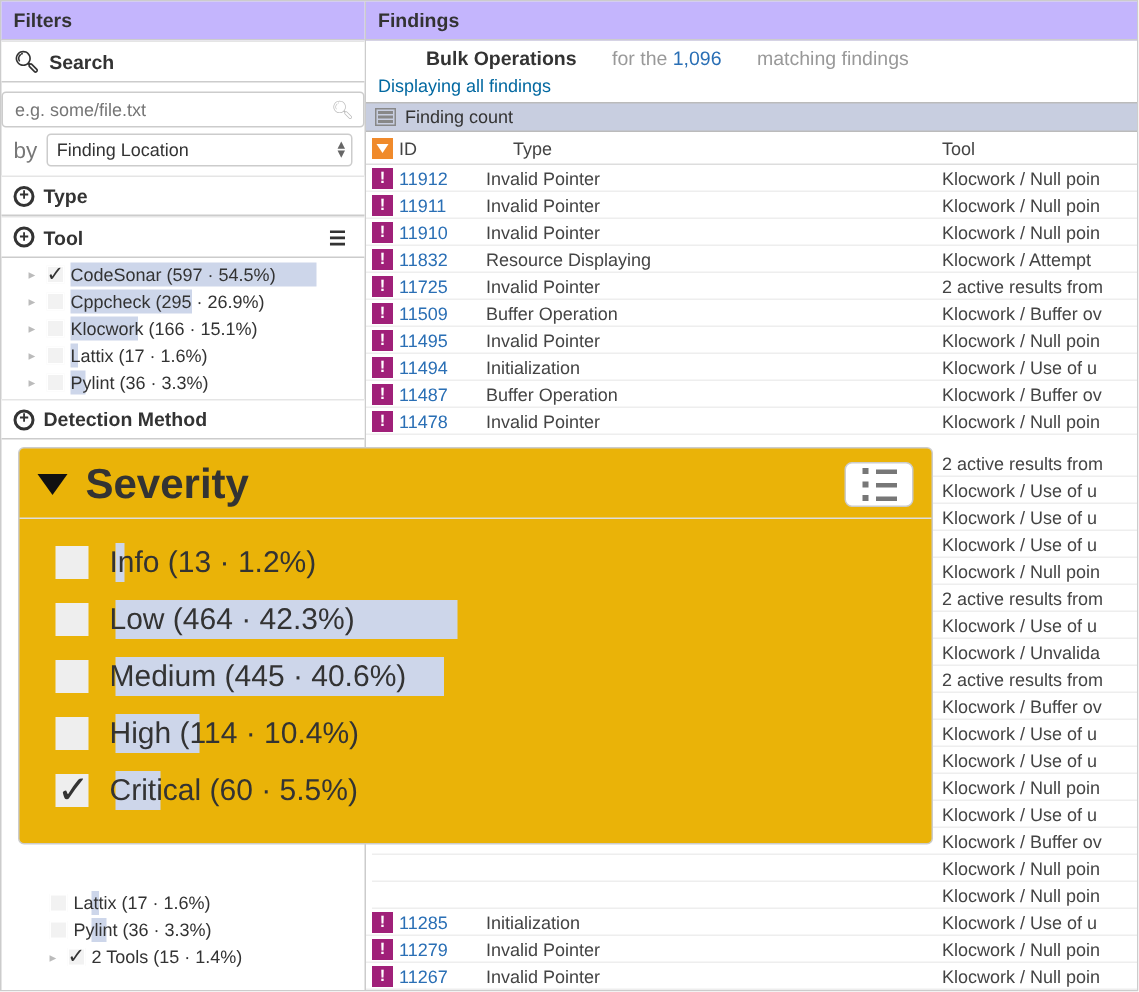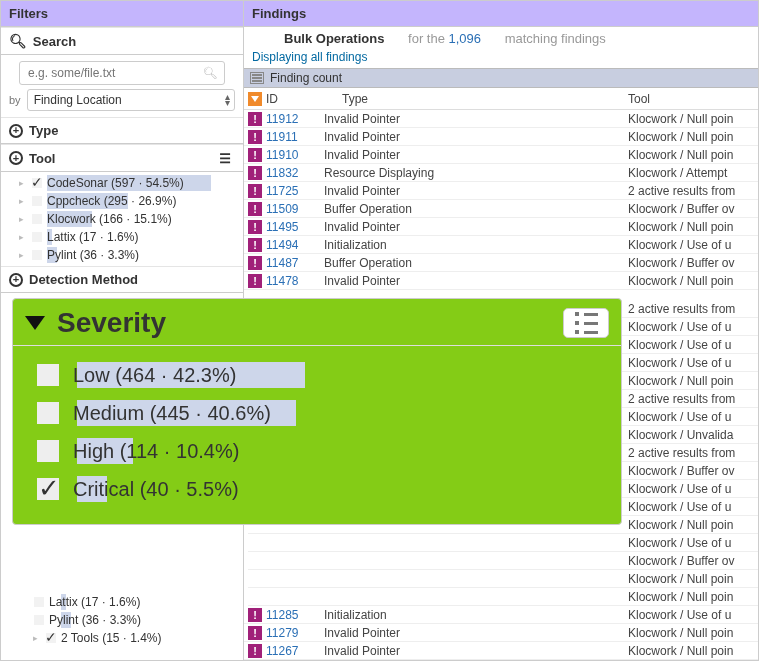--- a/index.html
+++ b/index.html
@@ -20,30 +20,30 @@
 .list-btn {
   width: 20px; height: 16px; border-radius: 3px;
   display: inline-flex; align-items: center; justify-content: center;
   border: none;
 }
 .circle-plus {
   width:14px; height:14px; border:2px solid #333; border-radius:50%;
   display:inline-flex; align-items:center; justify-content:center; font-weight:700; font-size:11px; line-height:1;
 }
 
-.search-wrap { padding: 6px 18px 2px; }
+.search-wrap { padding: 6px 0 2px; }
 .search-box {
   border: 1px solid #ccc; border-radius: 3px; height: 24px;
   padding: 0 24px 0 8px; display:flex; align-items:center; position:relative;
 }
 .search-box input { width:100%; border:none; outline:none; font-size:12px; color:#999; background:transparent; }
 .mag-icon { position:absolute; right:6px; color:#bbb; font-size:12px; }
 
 .by-row { display:flex; align-items:center; padding: 2px 8px 6px; gap:6px; }
-.by-label { color:#777; font-size:11px; }
+.by-label { color:#777; font-size:15px; }
 .by-select {
   flex:1; border:1px solid #ccc; border-radius:3px; height:22px;
   padding: 0 18px 0 6px; font-size:12px; position:relative; display:flex; align-items:center;
 }
 .by-select .arrows { position:absolute; right:4px; font-size:10px; line-height:6px; color:#666; }
 
 .facet {
   padding: 2px 0 2px 8px;
 }
 .facet-row {
@@ -97,21 +97,21 @@
 .row .ty  { flex:1; color:#444; }
 .row .to  { width:130px; color:#444; white-space:nowrap; overflow:hidden; }
 
 .tail-only { padding-left: 4px; }
 .tail-only .row { justify-content:flex-end; }
 .tail-only .row .to { width:130px; }
 
 
 .overlay {
   position:absolute; left:12px; top:298px; width:610px;
-  background:#84cc16; border:1px solid #ccc; border-radius:4px;
+  background:#eab308; border:1px solid #ccc; border-radius:4px;
   box-shadow:none;
 }
 .overlay-hdr {
   display:flex; align-items:center; padding:8px 12px 6px; gap:12px;
 }
 .overlay-title { font-size:28px; font-weight:700; }
 .big-tri {
   width:0; height:0; border-left:10px solid transparent; border-right:10px solid transparent; border-top:14px solid #111;
 }
 .overlay-list-btn {
@@ -428,32 +428,37 @@
         <div>
             <span class="ln"></span>
             <span></span>
           </div>
       </span>
     </span>
   </div>
   <div class="overlay-body" id="sev-body">
       <div class="ov-row">
         <span class="chk"></span>
+        <span class="bar" style="width:6.48px"></span>
+        <span class="lbl">Info (13 · 1.2%)</span>
+      </div>
+      <div class="ov-row">
+        <span class="chk"></span>
         <span class="bar" style="width:228.42px"></span>
         <span class="lbl">Low (464 · 42.3%)</span>
       </div>
       <div class="ov-row">
         <span class="chk"></span>
         <span class="bar" style="width:219.24px"></span>
         <span class="lbl">Medium (445 · 40.6%)</span>
       </div>
       <div class="ov-row">
         <span class="chk"></span>
         <span class="bar" style="width:56.160000000000004px"></span>
         <span class="lbl">High (114 · 10.4%)</span>
       </div>
       <div class="ov-row">
         <span class="chk sel"></span>
         <span class="bar" style="width:29.700000000000003px"></span>
-        <span class="lbl">Critical (40 · 5.5%)</span>
+        <span class="lbl">Critical (60 · 5.5%)</span>
       </div>
     </div>
 </div>
 
 </body></html>

